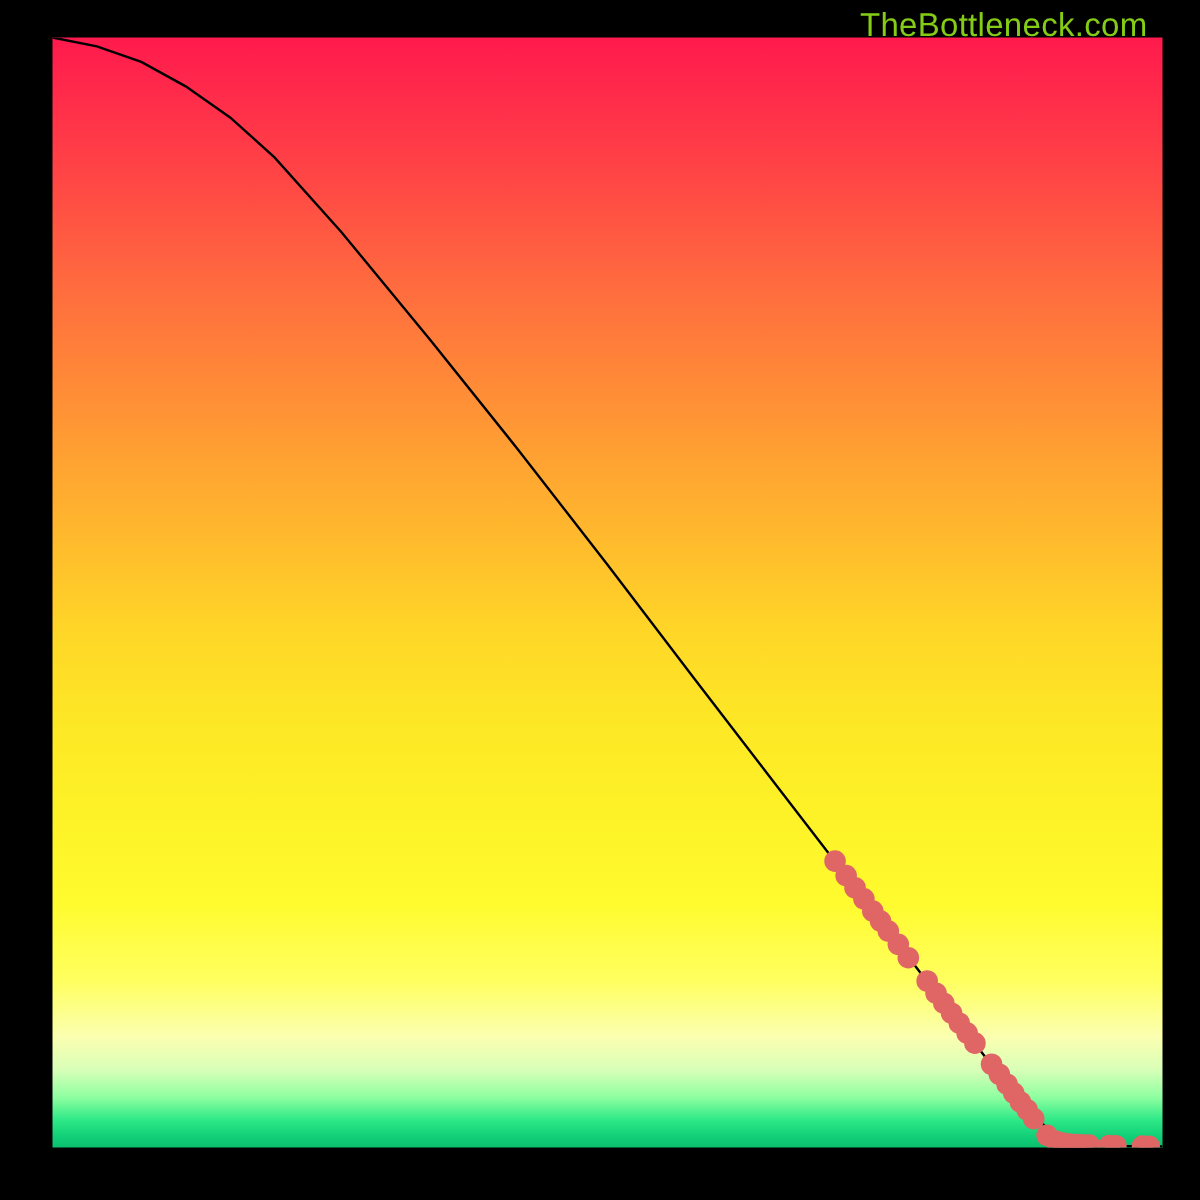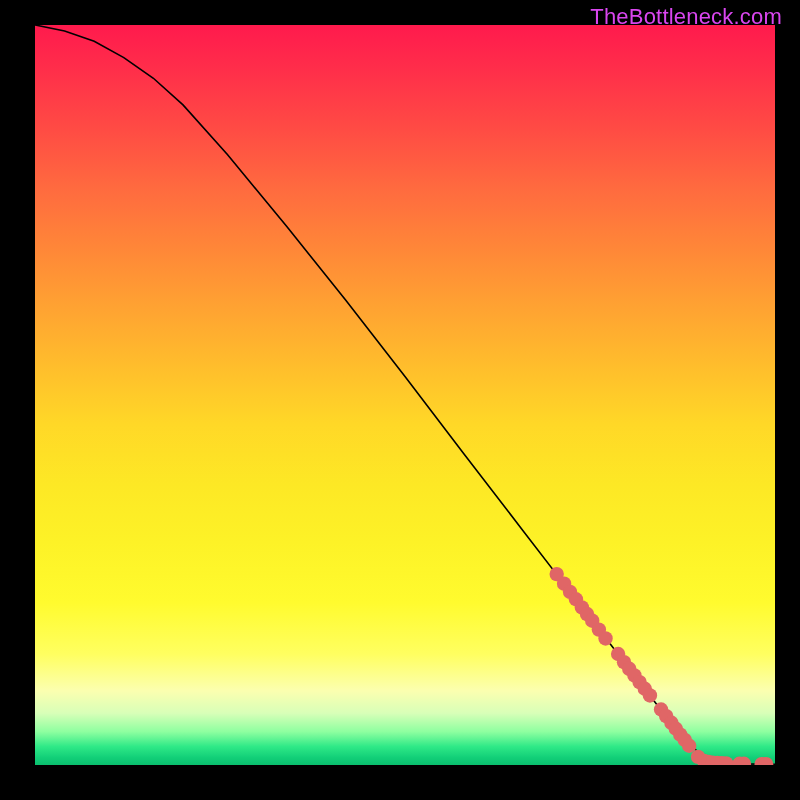--- a/index.html
+++ b/index.html
@@ -7,22 +7,22 @@
     width: 800px;
     height: 800px;
     background: #000;
     position: relative;
     font-family: Arial, sans-serif;
     overflow: hidden;
   }
   .watermark {
     position: absolute;
     top: 4px;
-    right: 18px;
-    color: #d946ef;
+    right: 35px;
+    color: #84cc16;
     font-size: 22px;
     font-weight: 500;
     z-index: 10;
     letter-spacing: 0.2px;
   }
   .plot-area {
     position: absolute;
     left: 35px;
     top: 25px;
     width: 740px;

